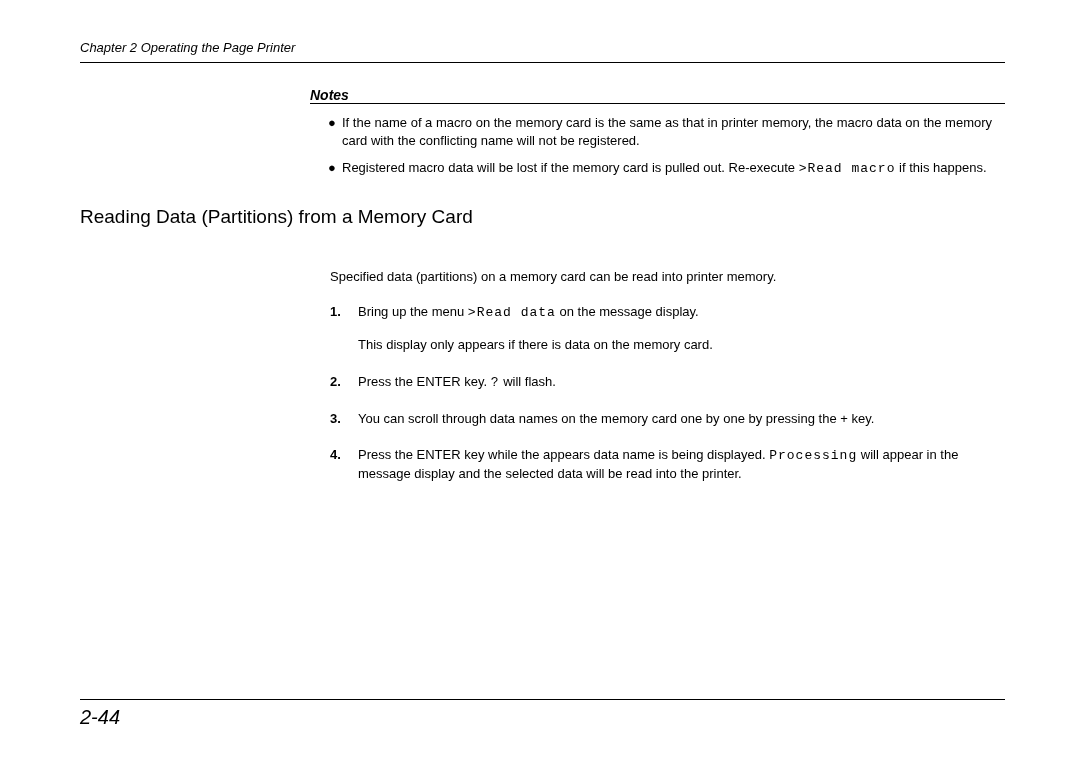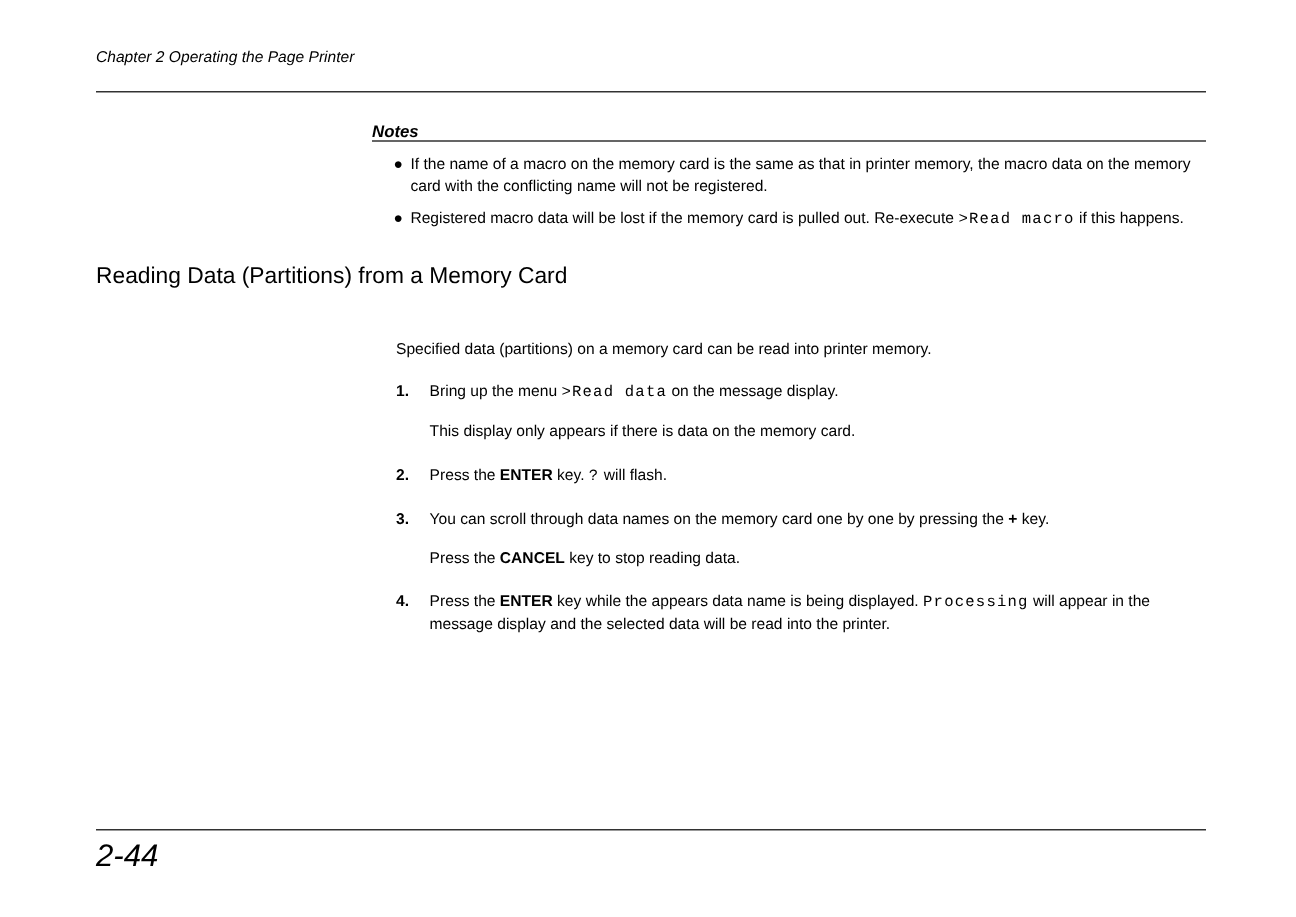--- a/index.html
+++ b/index.html
@@ -15,21 +15,21 @@
   }
   .page {
     padding: 40px 75px 30px 80px;
     box-sizing: border-box;
     position: relative;
     height: 100%;
   }
   .header-line {
     font-style: italic;
     font-size: 13px;
-    padding-bottom: 21px;
+    padding-bottom: 7px;
     border-bottom: 1px solid #000;
     margin-bottom: 24px;
   }
   .notes-block {
     margin-left: 230px;
     margin-bottom: 28px;
   }
   .notes-title {
     font-weight: bold;
     font-style: italic;
@@ -74,32 +74,32 @@
     width: 28px;
     flex-shrink: 0;
   }
   .step-body { flex: 1; }
   .step-body p { margin: 0 0 14px 0; }
   .step-body p:last-child { margin-bottom: 0; }
   .mono {
     font-family: "Courier New", Courier, monospace;
     letter-spacing: 1px;
   }
-  .bold { font-weight: bold; }
+  .bold { font-weight: normal; }
   .footer {
     position: absolute;
     left: 80px;
     right: 75px;
     bottom: 35px;
     border-top: 1px solid #000;
     padding-top: 6px;
   }
   .page-num {
     font-style: italic;
-    font-size: 26px;
+    font-size: 20px;
   }
 </style>
 </head>
 <body>
 
 <div class="page">
 
   <div class="header-line">Chapter 2  Operating the Page Printer</div>
 
   <div class="notes-block">
@@ -142,23 +142,20 @@
         </p>
       </div>
     </div>
 
     <div class="step">
       <div class="step-num">3.</div>
       <div class="step-body">
         <p>
           <span>You can scroll through data names on the memory card one by one by pressing the </span><span class="bold">+</span><span> key.</span>
         </p>
-        <p>
-          <span>Press the </span><span class="bold">CANCEL</span><span> key to stop reading data.</span>
-        </p>
       </div>
     </div>
 
     <div class="step">
       <div class="step-num">4.</div>
       <div class="step-body">
         <p>
           <span>Press the </span><span class="bold">ENTER</span><span> key while the appears data name is being displayed. </span><span class="mono">Processing</span><span> will appear in the message display and the selected data will be read into the printer.</span>
         </p>
       </div>

